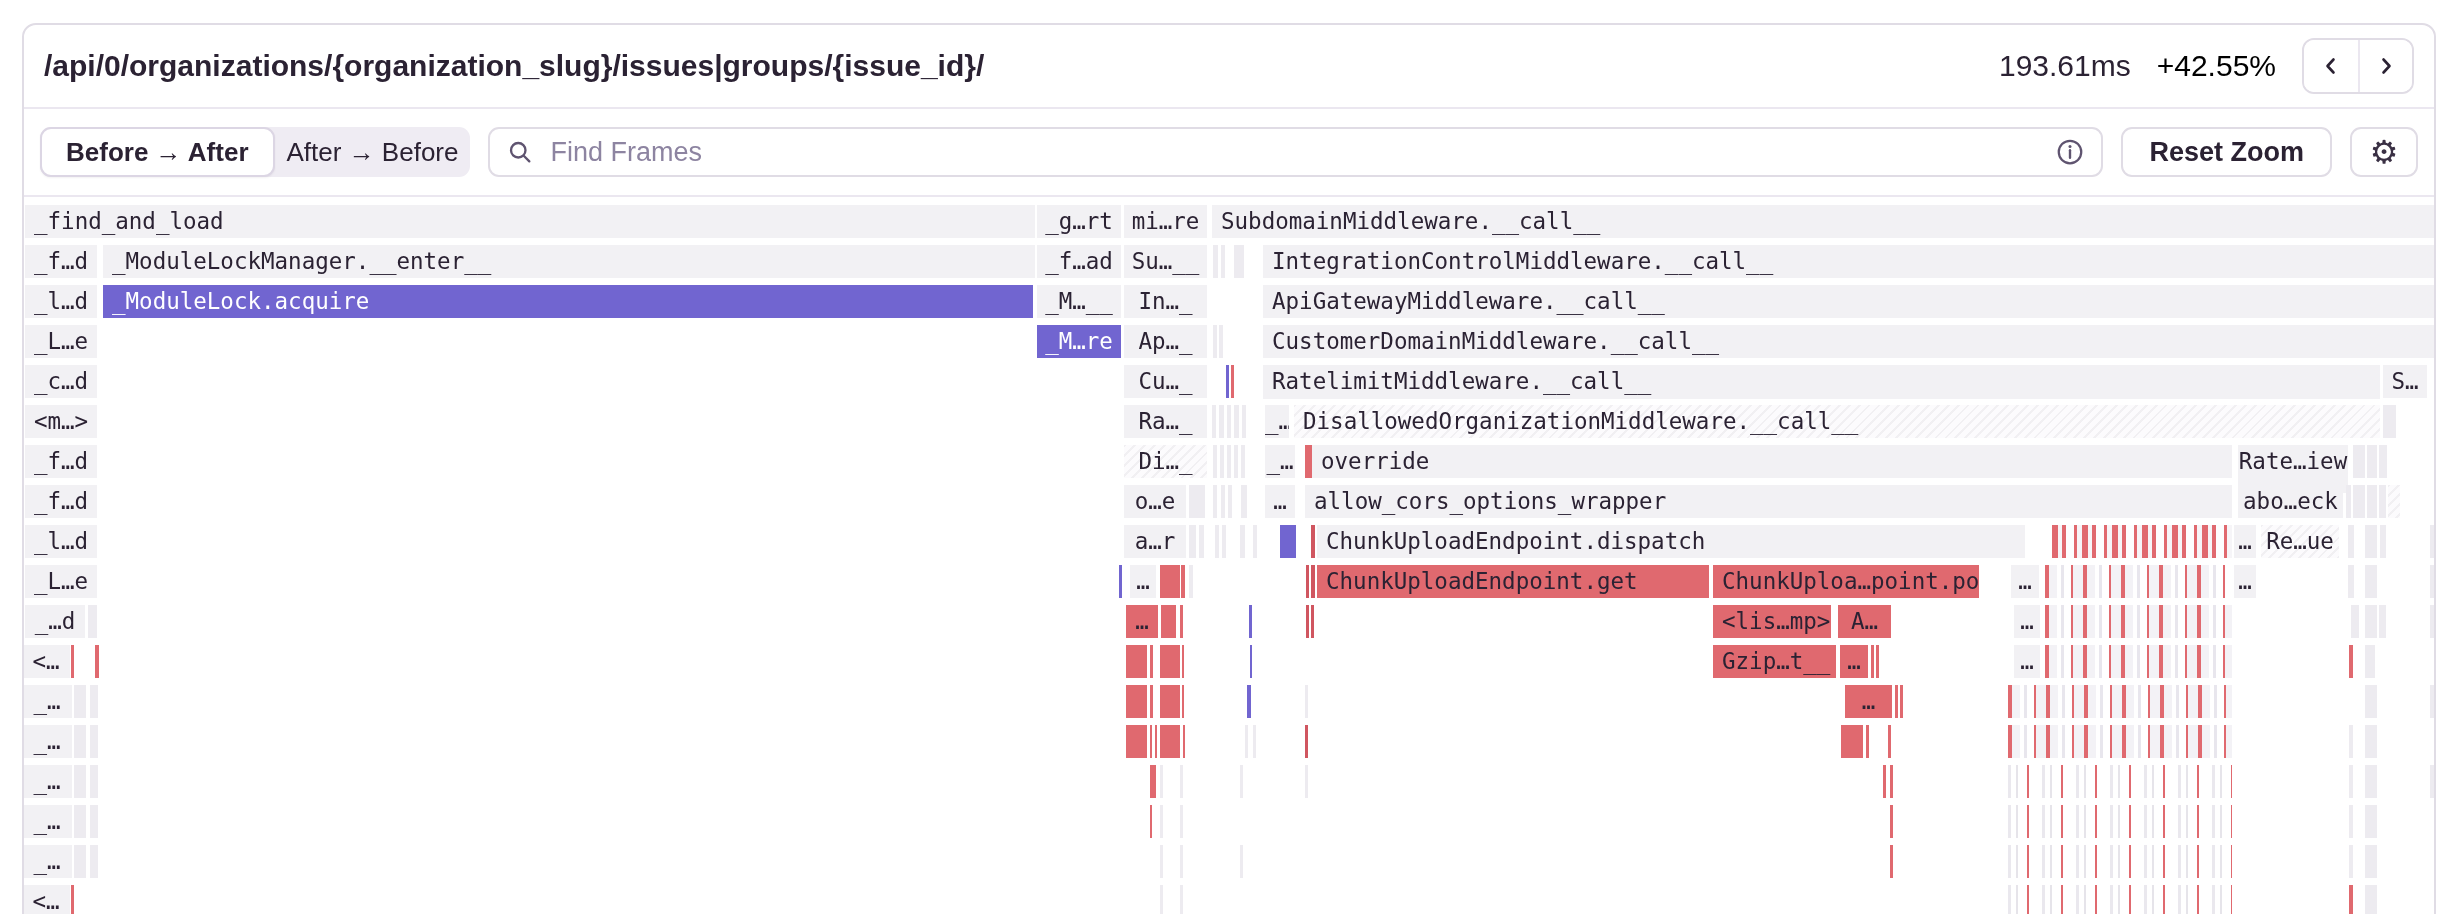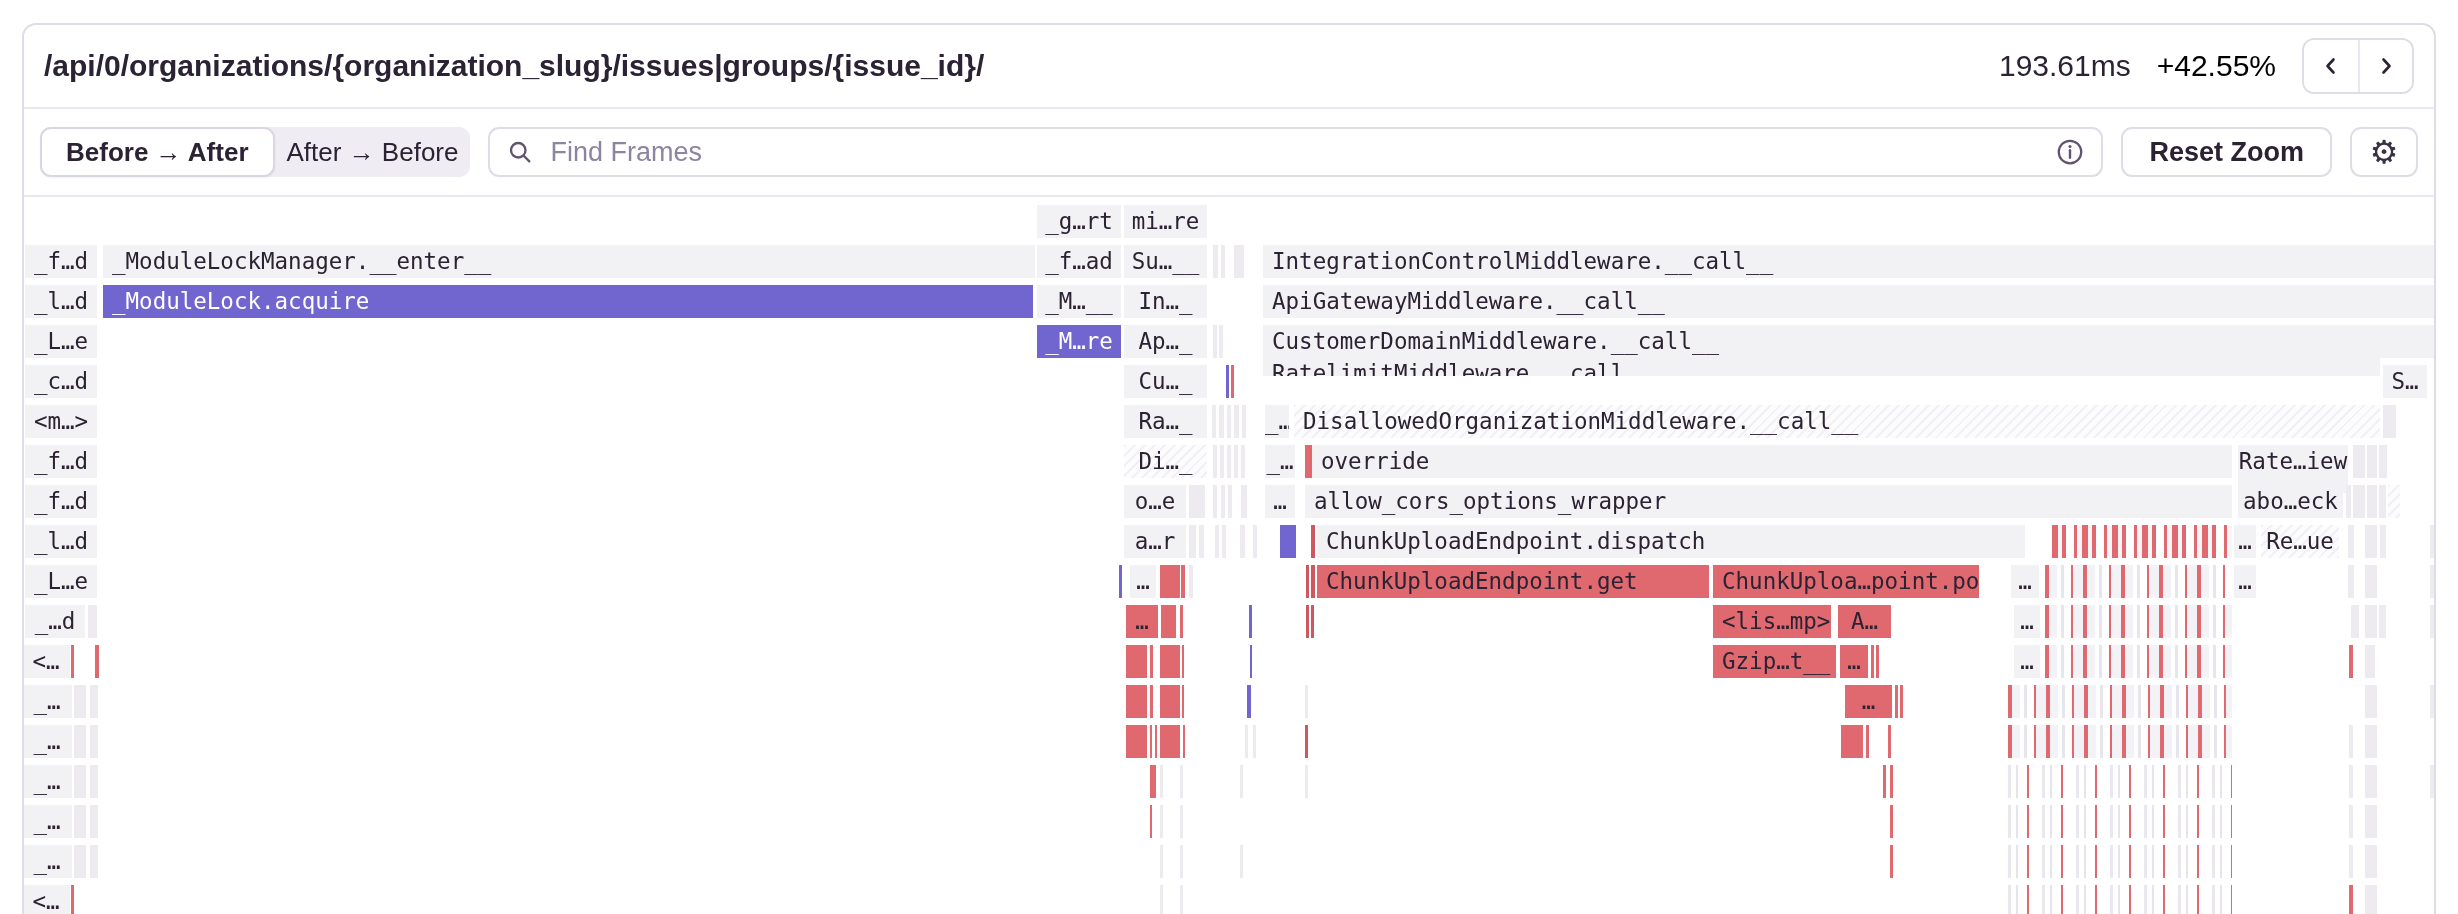--- a/index.html
+++ b/index.html
@@ -106,22 +106,24 @@
           </svg>
       </span>
     </div>
     <button class="reset-btn">Reset Zoom</button>
     <button class="gear-btn">
       <span class="gear-glyph icon">⚙</span>
     </button>
   </div>
 
   <div class="flame" id="flame">
+      <div class="frame f-g" title="_find_and_load" style="left: 1px; top: 8px; width: 1010px; height: 33px;">_find_and_load</div>
       <div class="frame f-g c" title="_g…rt" style="left: 1013px; top: 8px; width: 84px; height: 33px;">_g…rt</div>
       <div class="frame f-g c" title="mi…re" style="left: 1100px; top: 8px; width: 83px; height: 33px;">mi…re</div>
+      <div class="frame f-g" title="SubdomainMiddleware.__call__" style="left: 1188px; top: 8px; width: 1222px; height: 33px;">SubdomainMiddleware.__call__</div>
       <div class="frame f-g c" title="_f…d" style="left: 1px; top: 48px; width: 72px; height: 33px;">_f…d</div>
       <div class="frame f-g" title="_ModuleLockManager.__enter__" style="left: 79px; top: 48px; width: 932px; height: 33px;">_ModuleLockManager.__enter__</div>
       <div class="frame f-g c" title="_f…ad" style="left: 1013px; top: 48px; width: 84px; height: 33px;">_f…ad</div>
       <div class="frame f-g c" title="Su…__" style="left: 1100px; top: 48px; width: 83px; height: 33px;">Su…__</div>
       <div class="frame f-gl c" style="left: 1189px; top: 48px; width: 5px; height: 33px;"></div>
       <div class="frame f-gl c" style="left: 1197px; top: 48px; width: 4px; height: 33px;"></div>
       <div class="frame f-gl c" style="left: 1210px; top: 48px; width: 10px; height: 33px;"></div>
       <div class="frame f-g" title="IntegrationControlMiddleware.__call__" style="left: 1239px; top: 48px; width: 1171px; height: 33px;">IntegrationControlMiddleware.__call__</div>
       <div class="frame f-g c" title="_l…d" style="left: 1px; top: 88px; width: 72px; height: 33px;">_l…d</div>
       <div class="frame f-p" title="_ModuleLock.acquire" style="left: 79px; top: 88px; width: 930px; height: 33px;">_ModuleLock.acquire</div>
@@ -131,21 +133,21 @@
       <div class="frame f-g c" title="_L…e" style="left: 1px; top: 128px; width: 72px; height: 33px;">_L…e</div>
       <div class="frame f-p c" title="_M…re" style="left: 1013px; top: 128px; width: 84px; height: 33px;">_M…re</div>
       <div class="frame f-g c" title="Ap…_" style="left: 1100px; top: 128px; width: 83px; height: 33px;">Ap…_</div>
       <div class="frame f-gl c" style="left: 1189px; top: 128px; width: 4px; height: 33px;"></div>
       <div class="frame f-gl c" style="left: 1195px; top: 128px; width: 4px; height: 33px;"></div>
       <div class="frame f-g" title="CustomerDomainMiddleware.__call__" style="left: 1239px; top: 128px; width: 1171px; height: 33px;">CustomerDomainMiddleware.__call__</div>
       <div class="frame f-g c" title="_c…d" style="left: 1px; top: 168px; width: 72px; height: 33px;">_c…d</div>
       <div class="frame f-g c" title="Cu…_" style="left: 1100px; top: 168px; width: 83px; height: 33px;">Cu…_</div>
       <div class="frame f-p c" style="left: 1202px; top: 168px; width: 3px; height: 33px;"></div>
       <div class="frame f-r c" style="left: 1207px; top: 168px; width: 3px; height: 33px;"></div>
-      <div class="frame f-g" title="RatelimitMiddleware.__call__" style="left: 1239px; top: 160px; width: 1117px; height: 19px;">RatelimitMiddleware.__call__</div>
+      <div class="frame f-g" title="RatelimitMiddleware.__call__" style="left: 1239px; top: 168px; width: 1117px; height: 34px;">RatelimitMiddleware.__call__</div>
       <div class="frame f-g c" title="S…" style="left: 2359px; top: 168px; width: 44px; height: 33px;">S…</div>
       <div class="frame f-g c" title="&lt;m…&gt;" style="left: 1px; top: 208px; width: 72px; height: 33px;">&lt;m…&gt;</div>
       <div class="frame f-g c" title="Ra…_" style="left: 1100px; top: 208px; width: 83px; height: 33px;">Ra…_</div>
       <div class="frame f-gl c" style="left: 1188px; top: 208px; width: 4px; height: 33px;"></div>
       <div class="frame f-gl c" style="left: 1195px; top: 208px; width: 5px; height: 33px;"></div>
       <div class="frame f-gl c" style="left: 1203px; top: 208px; width: 4px; height: 33px;"></div>
       <div class="frame f-gl c" style="left: 1210px; top: 208px; width: 5px; height: 33px;"></div>
       <div class="frame f-gl c" style="left: 1218px; top: 208px; width: 4px; height: 33px;"></div>
       <div class="frame f-g c" title="_…" style="left: 1241px; top: 208px; width: 24px; height: 33px;">_…</div>
       <div class="frame f-h" title="DisallowedOrganizationMiddleware.__call__" style="left: 1270px; top: 208px; width: 1086px; height: 33px;">DisallowedOrganizationMiddleware.__call__</div>

